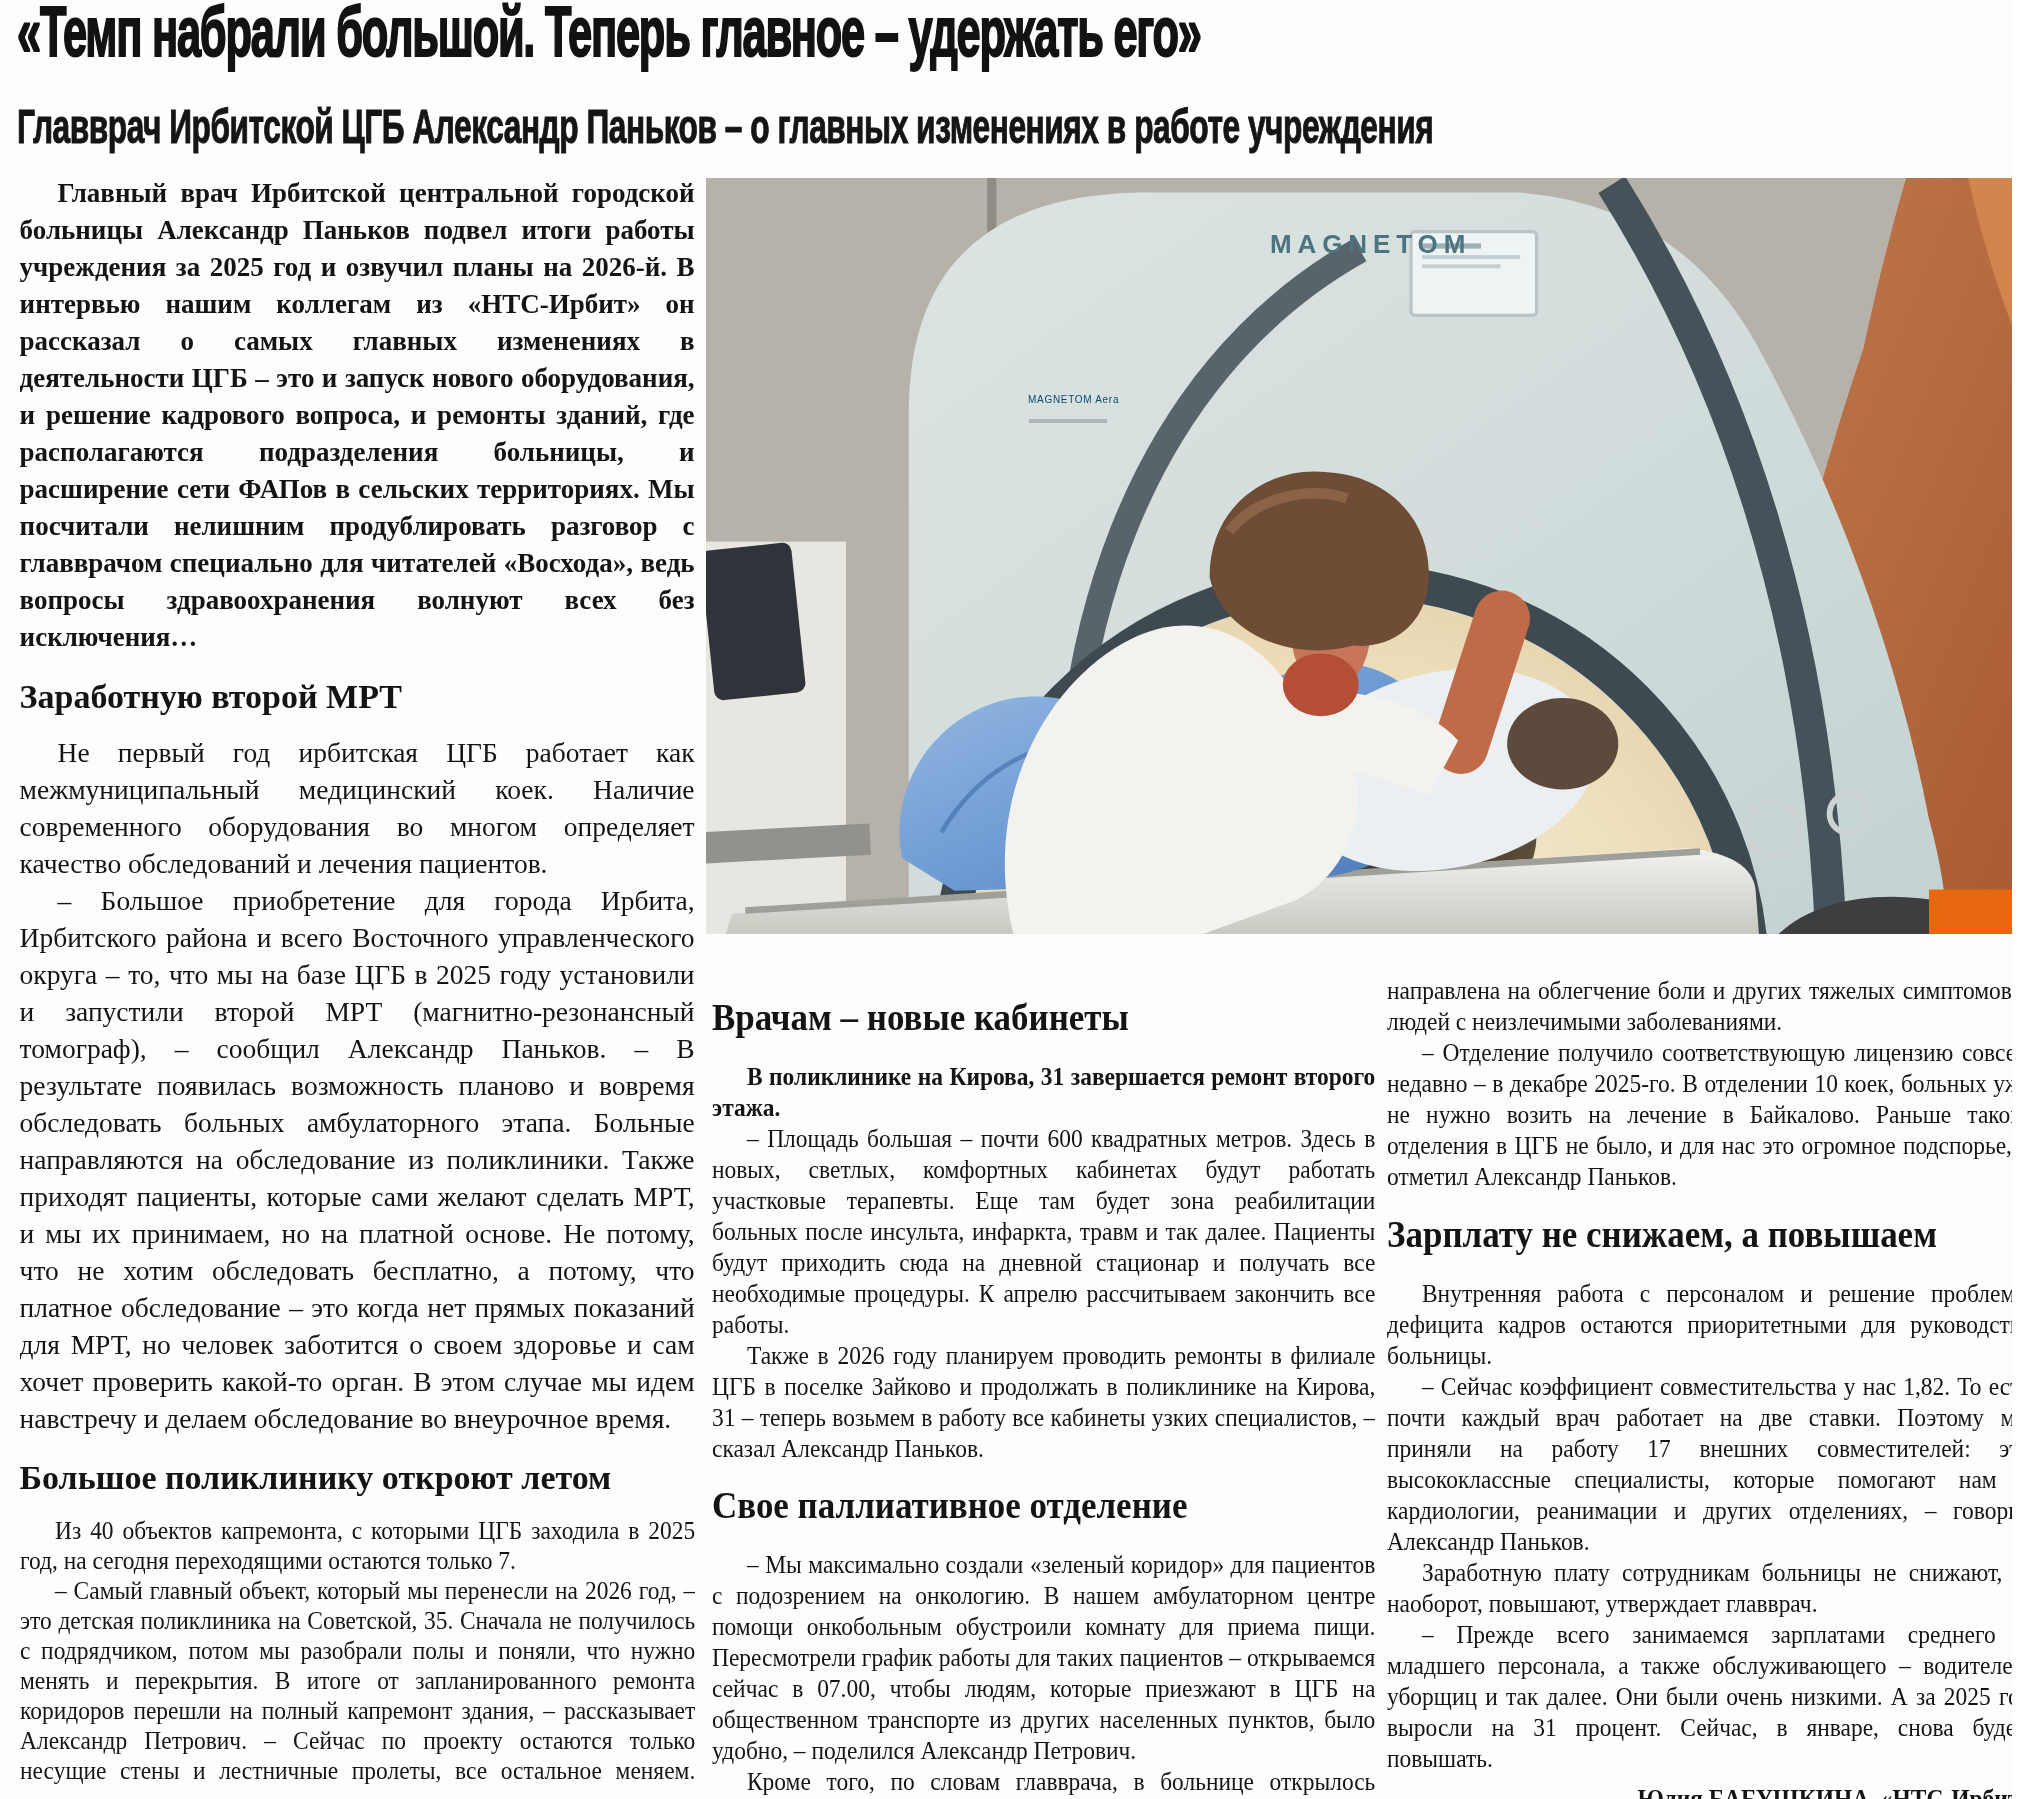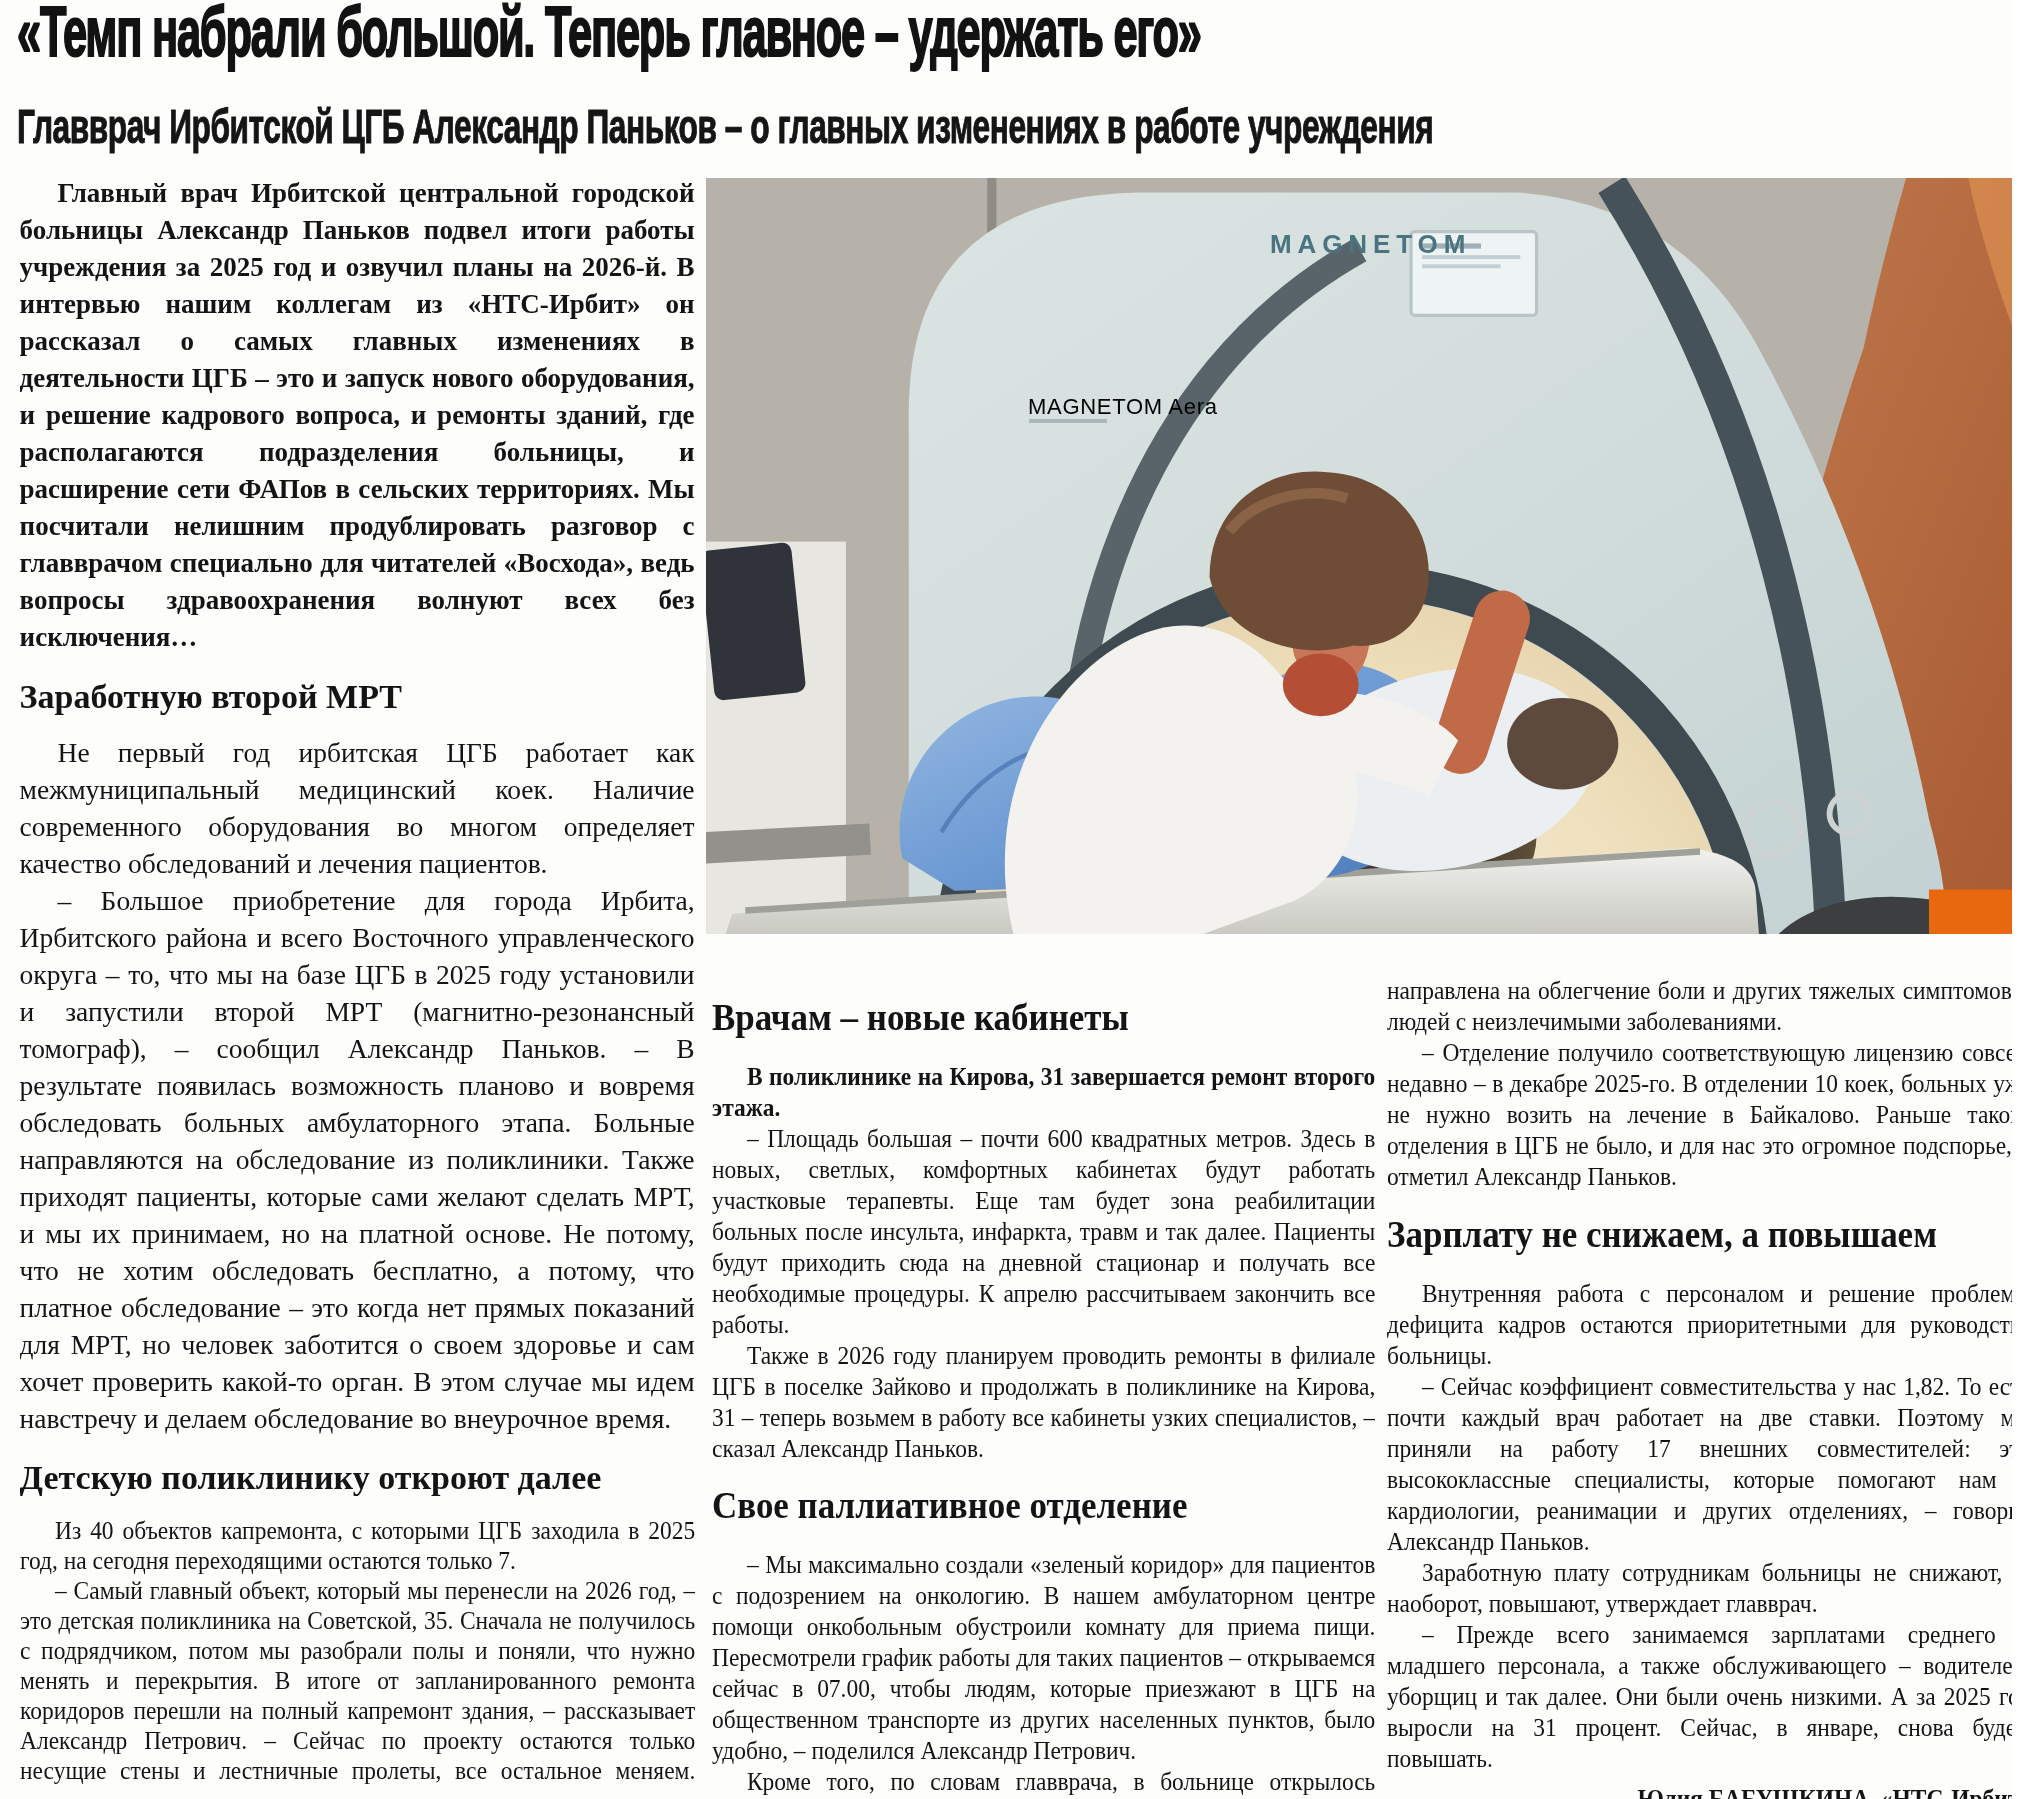--- a/index.html
+++ b/index.html
@@ -32,41 +32,41 @@
   .cond h3.cond-sec{font-size:38px;font-weight:700;margin:19.6px 0 22px 0;text-align:left;text-indent:0;}
   .cond h3.first{margin-top:3.9px;}
   p.semibold{font-weight:700;}
   .byline{font-weight:700;font-size:27.5px;line-height:34px;text-align:right;text-indent:0;margin-top:9.2px;}
   .credit{font-weight:700;font-size:27.5px;line-height:34px;text-align:right;text-indent:0;}
   
   .photo{position:absolute;left:706px;top:178px;width:1325px;height:756px;
          background:#b6b2aa;overflow:hidden;}
   .photo-label{position:absolute;font-family:"Liberation Sans", sans-serif;}
   .brand{left:564px;top:51px;font-size:26px;font-weight:700;letter-spacing:5.9px;color:#4c7380;}
-  .model{left:322px;top:216px;font-size:22px;color:#000000;letter-spacing:0.7px;text-align:center;}
+  .model{left:322px;top:216px;font-size:10px;color:#0c4a6e;letter-spacing:0.7px;text-align:center;}
   .model-sub{position:absolute;left:323px;top:241px;width:78px;height:3.9px;background:#8d9ba1;opacity:.6;}
 </style>
 </head>
 <body>
 
 <div class="page">
 
   <div class="headline">«Темп набрали большой. Теперь главное – удержать его»</div>
   <div class="subheadline">Главврач Ирбитской ЦГБ Александр Паньков – о главных изменениях в работе учреждения</div>
 
   <div class="col col-left">
     <p class="lead">Главный врач Ирбитской центральной городской больницы Александр Паньков подвел итоги работы учреждения за 2025 год и озвучил планы на 2026-й. В интервью нашим коллегам из «НТС-Ирбит» он рассказал о самых главных изменениях в деятельности ЦГБ – это и запуск нового оборудования, и решение кадрового вопроса, и ремонты зданий, где располагаются подразделения больницы, и расширение сети ФАПов в сельских территориях. Мы посчитали нелишним продублировать разговор с главврачом специально для читателей «Восхода», ведь вопросы здравоохранения волнуют всех без исключения…</p>
 
     <h3 class="sec">Заработную второй МРТ</h3>
     <div class="body1">
       <p>Не первый год ирбитская ЦГБ работает как межмуниципальный медицинский коек. Наличие современного оборудования во многом определяет качество обследований и лечения пациентов.</p>
       <p>– Большое приобретение для города Ирбита, Ирбитского района и всего Восточного управленческого округа – то, что мы на базе ЦГБ в 2025 году установили и запустили второй МРТ (магнитно-резонансный томограф), – сообщил Александр Паньков. – В результате появилась возможность планово и вовремя обследовать больных амбулаторного этапа. Больные направляются на обследование из поликлиники. Также приходят пациенты, которые сами желают сделать МРТ, и мы их принимаем, но на платной основе. Не потому, что не хотим обследовать бесплатно, а потому, что платное обследование – это когда нет прямых показаний для МРТ, но человек заботится о своем здоровье и сам хочет проверить какой-то орган. В этом случае мы идем навстречу и делаем обследование во внеурочное время.</p>
     </div>
 
-    <h3 class="sec">Детскую поликлинику откроют далее</h3>
+    <h3 class="sec">Большое поликлинику откроют летом</h3>
     <div class="cond cond-left">
       <p>Из 40 объектов капремонта, с которыми ЦГБ заходила в 2025 год, на сегодня переходящими остаются только 7.</p>
       <p>– Самый главный объект, который мы перенесли на 2026 год, – это детская поликлиника на Советской, 35. Сначала не получилось с подрядчиком, потом мы разобрали полы и поняли, что нужно менять и перекрытия. В итоге от  запланированного ремонта коридоров перешли на полный капремонт здания, – рассказывает Александр Петрович. – Сейчас по проекту остаются только несущие стены и лестничные пролеты, все остальное меняем. Проект прошел госэкспертизу, новый подрядчик уже закончил демонтаж всех перекрытий, приступает собственно к капремонту. Перед нами стоит задача запустить объект к середине лета 2026 года. В поликлинике на Советской будет прием участковых педиатров, фильтр-бокс, физиотерапия. Узкие специалисты останутся в здании на Елизарьевых.</p>
     </div>
   </div>
 
   <div class="photo">
     <svg width="1325" height="756" viewBox="0 0 2026 1156">
       <defs>
         <linearGradient id="face" x1="0" y1="0" x2="1" y2="1">

